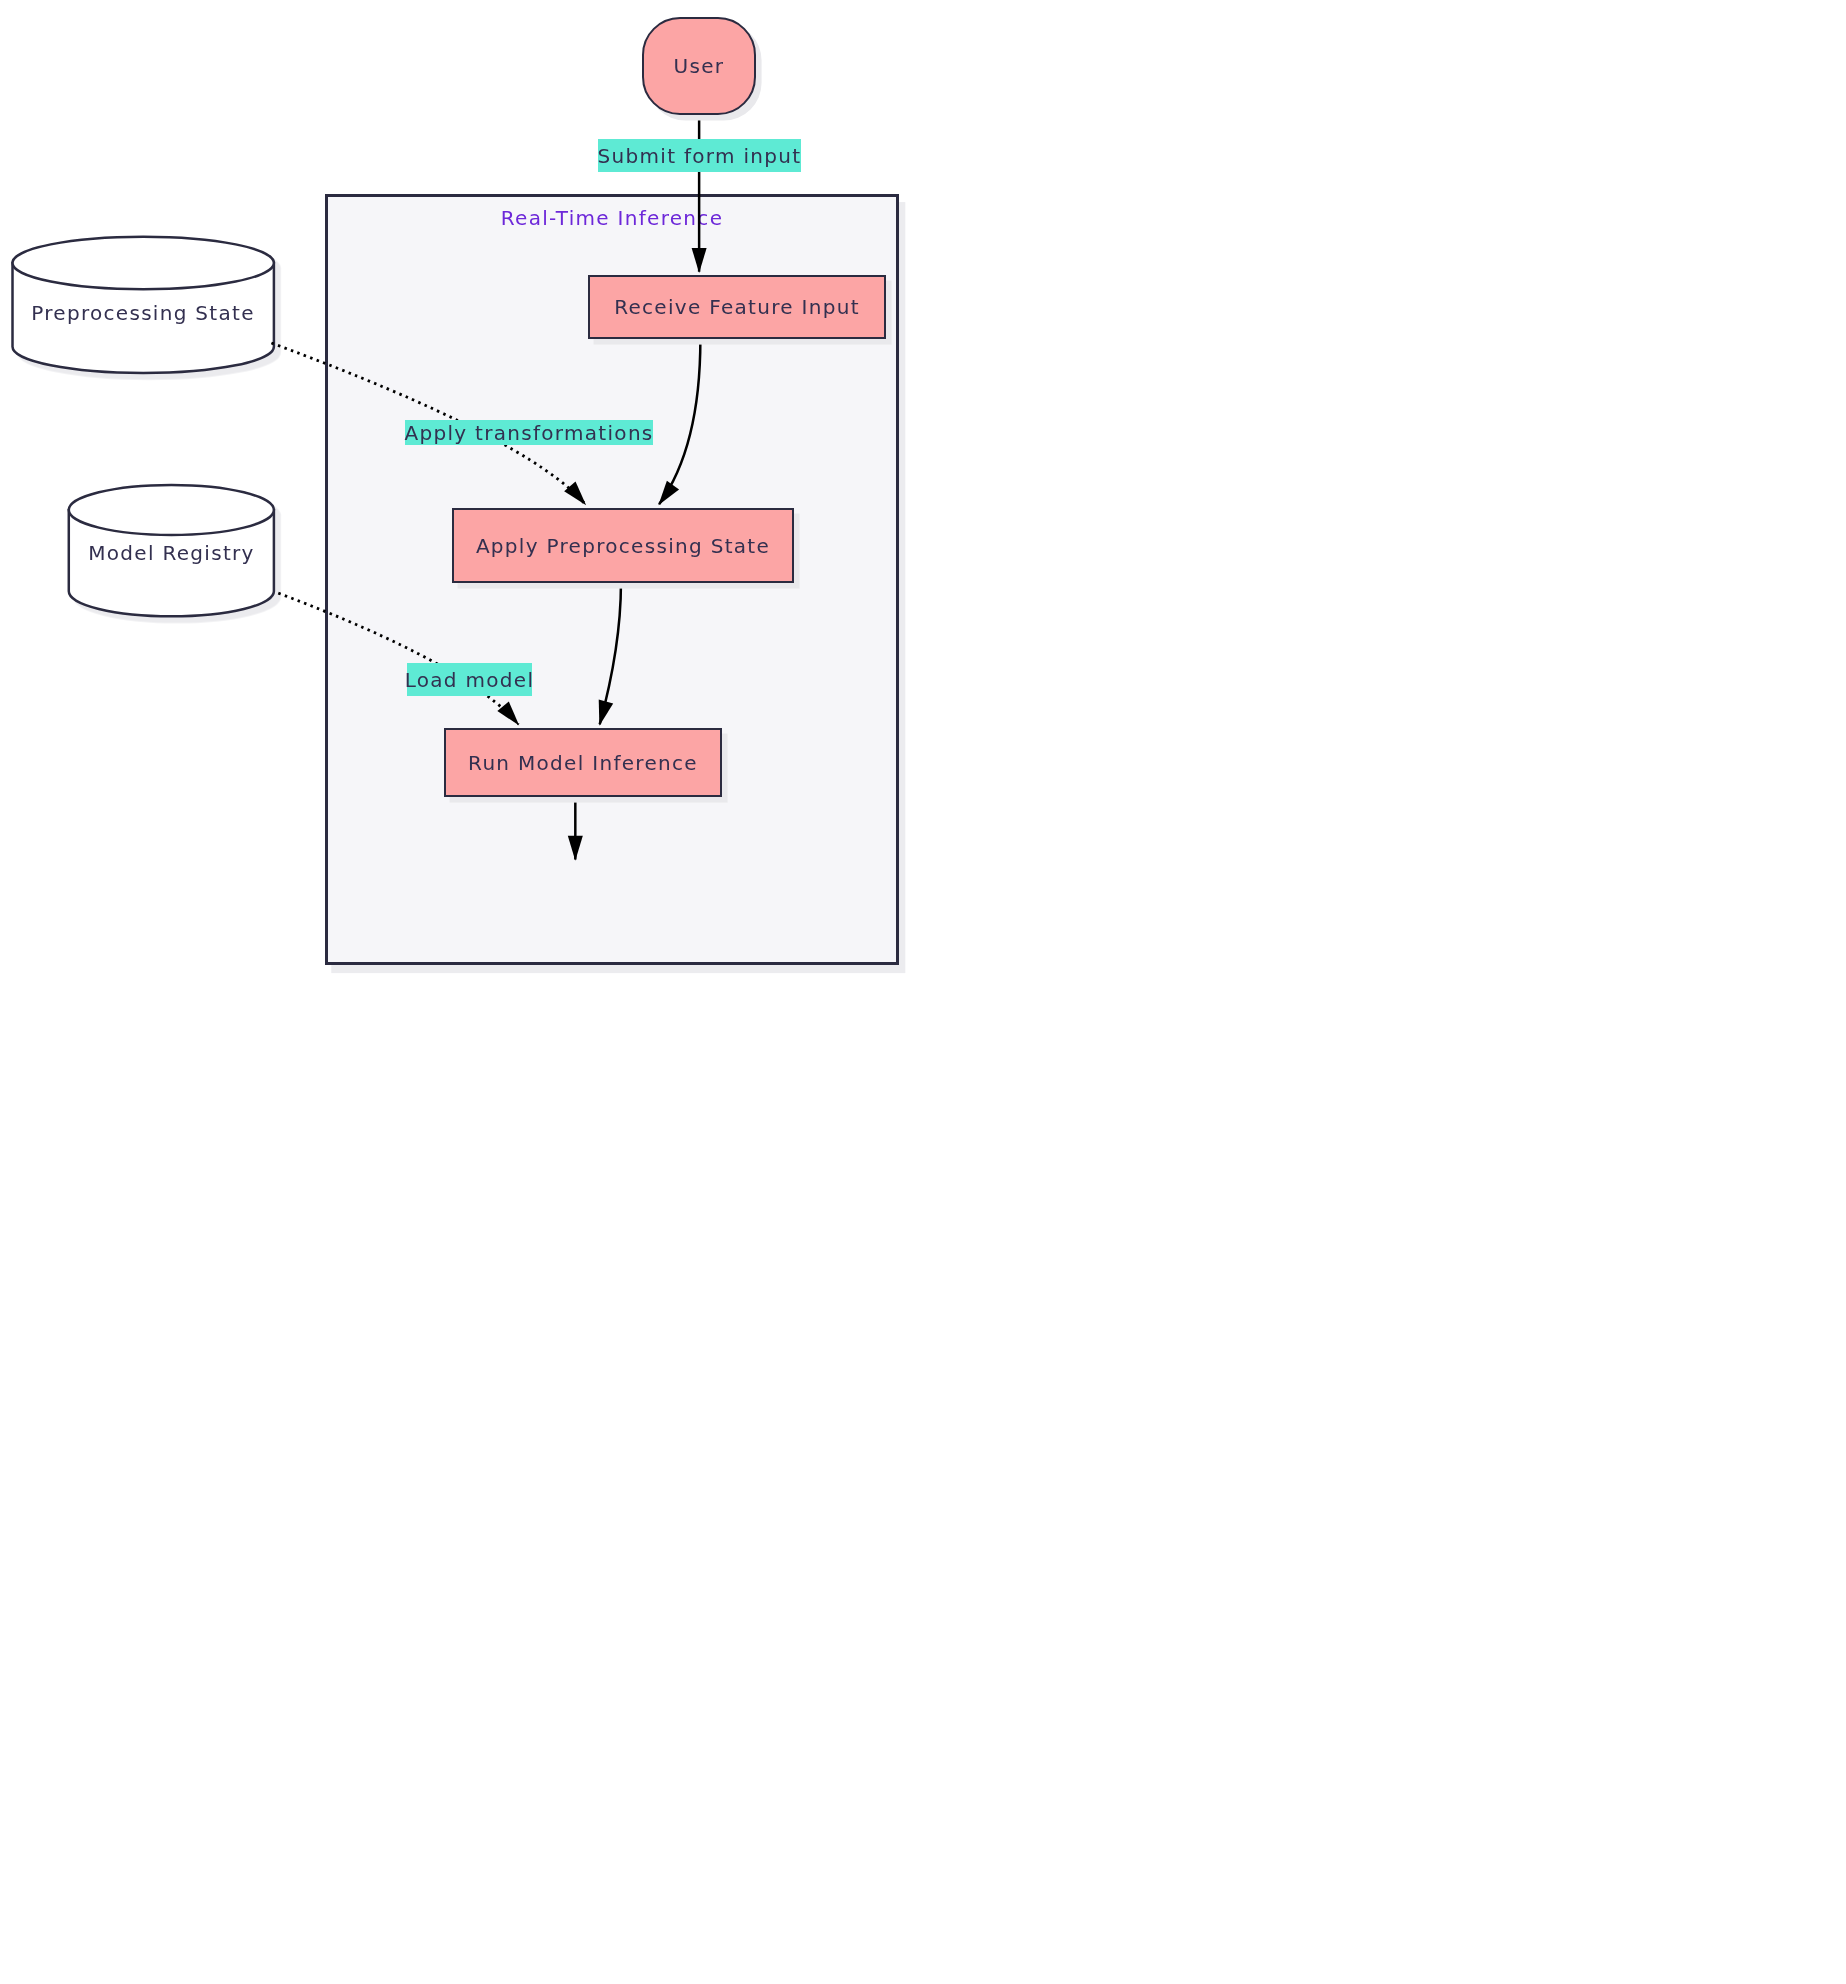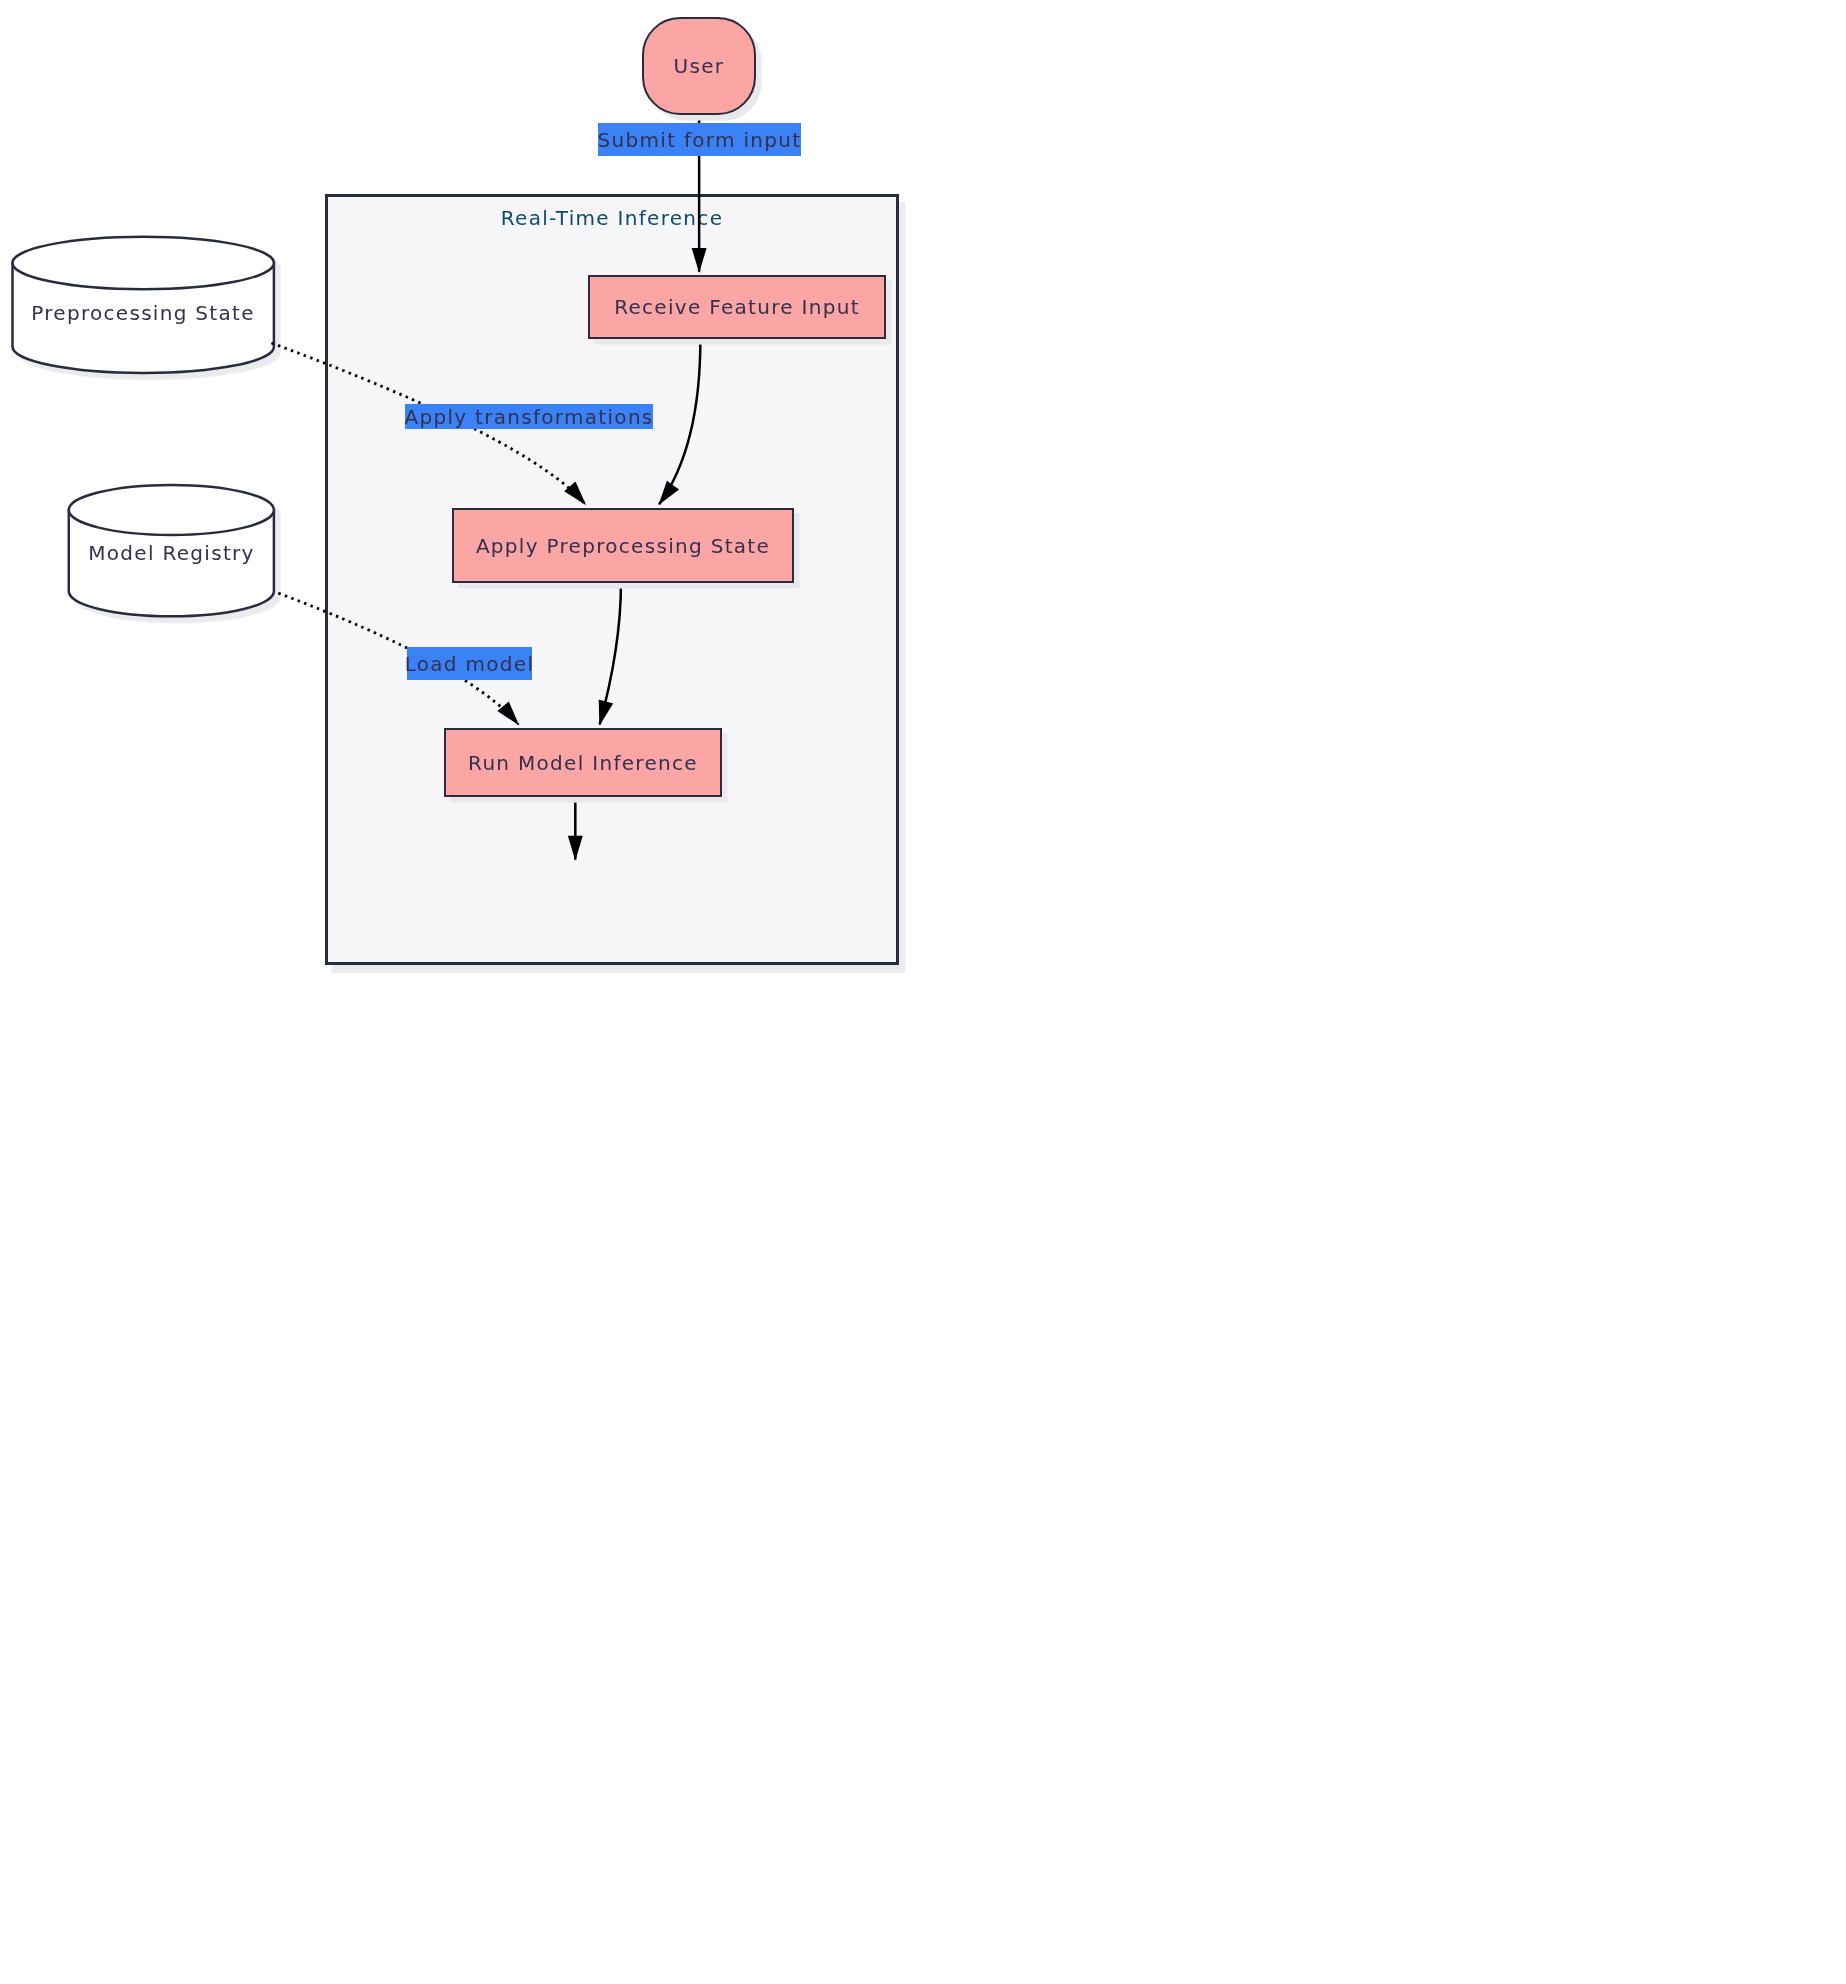--- a/index.html
+++ b/index.html
@@ -30,21 +30,21 @@
     z-index: 1;
   }
   .subgraph-title {
     position: absolute;
     left: 0; right: 0;
     top: 8.8px;
     text-align: center;
     font-size: 20px;
     letter-spacing: 1.3px;
     font-weight: 500;
-    color: #0c4a6e;
+    color: #6d28d9;
     white-space: nowrap;
   }
   
   svg.layer {
     position: absolute;
     left: 0; top: 0;
     z-index: 2;
   }
   .edge {
     fill: none;
@@ -93,28 +93,29 @@
     letter-spacing: 1.3px;
     white-space: nowrap;
     z-index: 3;
   }
   .cyl-label-preprocessing { left: 12.5px;  top: 285px; width: 261px; height: 56px; }
   .cyl-label-registry      { left: 69px; top: 525px; width: 205px; height: 56px; }
   
   .edge-label {
     position: absolute;
     box-sizing: border-box;
-    background: #3b82f6;
+    background: #5eead4;
     display: flex;
     align-items: center;
     justify-content: center;
     font-size: 20px;
     letter-spacing: 1.3px;
     white-space: nowrap;
     z-index: 4;
+    margin-top: 16px;
   }
   .edge-label-submit    { left: 598px; top: 123px;  width: 203px; height: 33px; }
   .edge-label-transform { left: 405px; top: 404px;  width: 248px; height: 25px; }
   .edge-label-load      { left: 407px; top: 647px; width: 125px; height: 33px; }
 </style>
 </head>
 <body>
 
 <div class="canvas">
 

